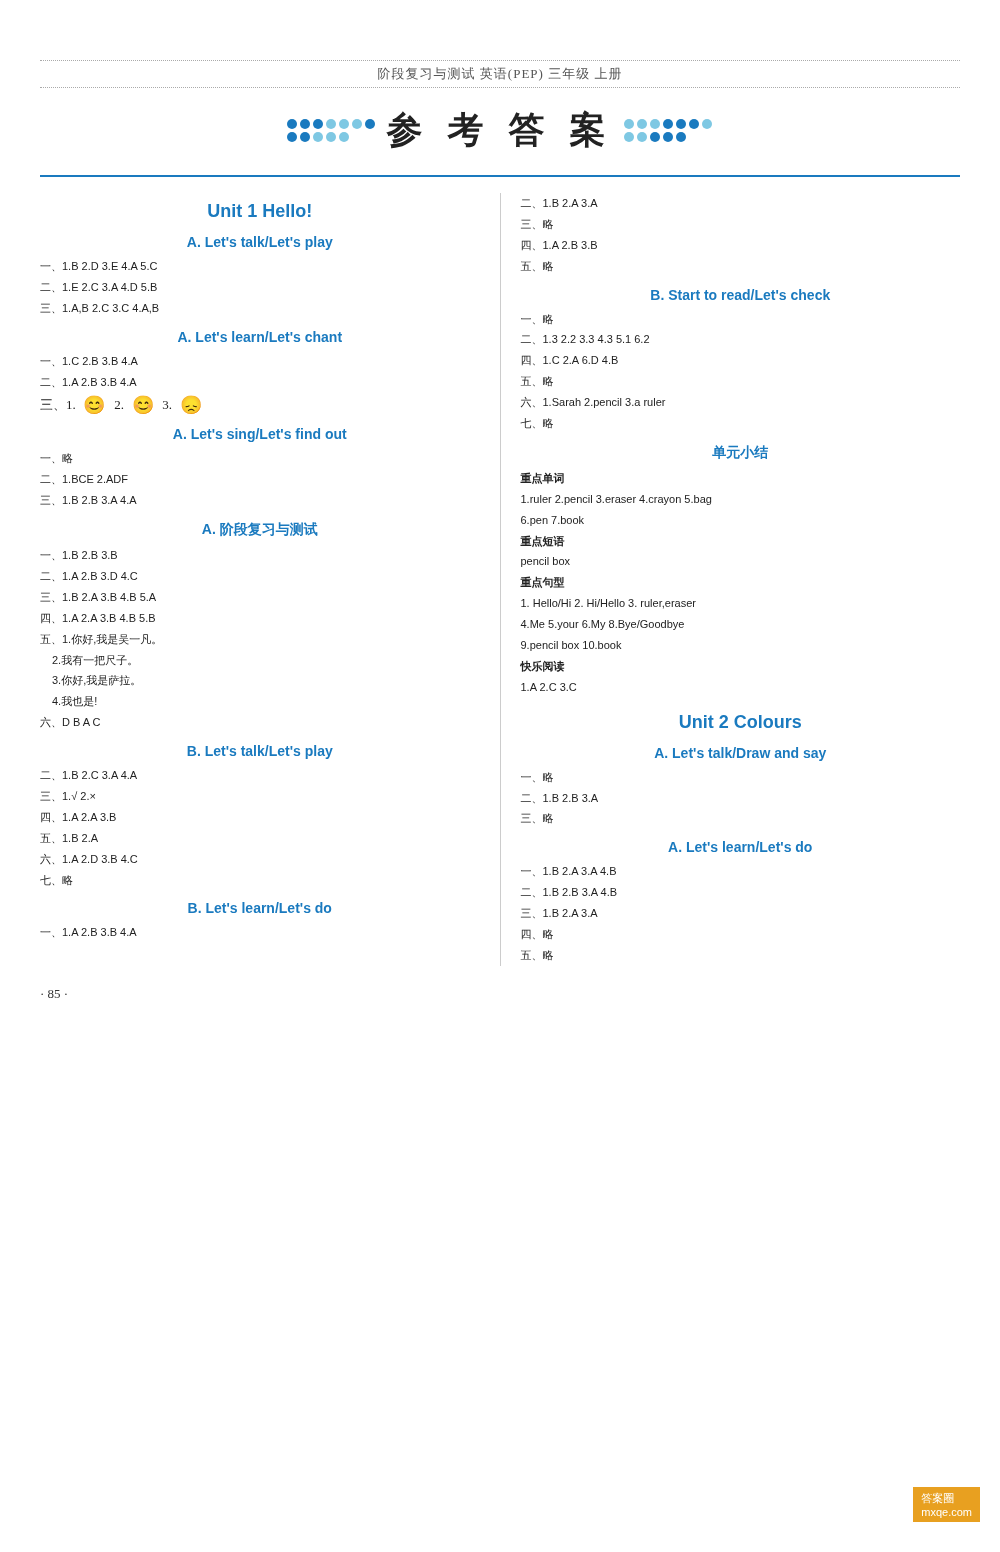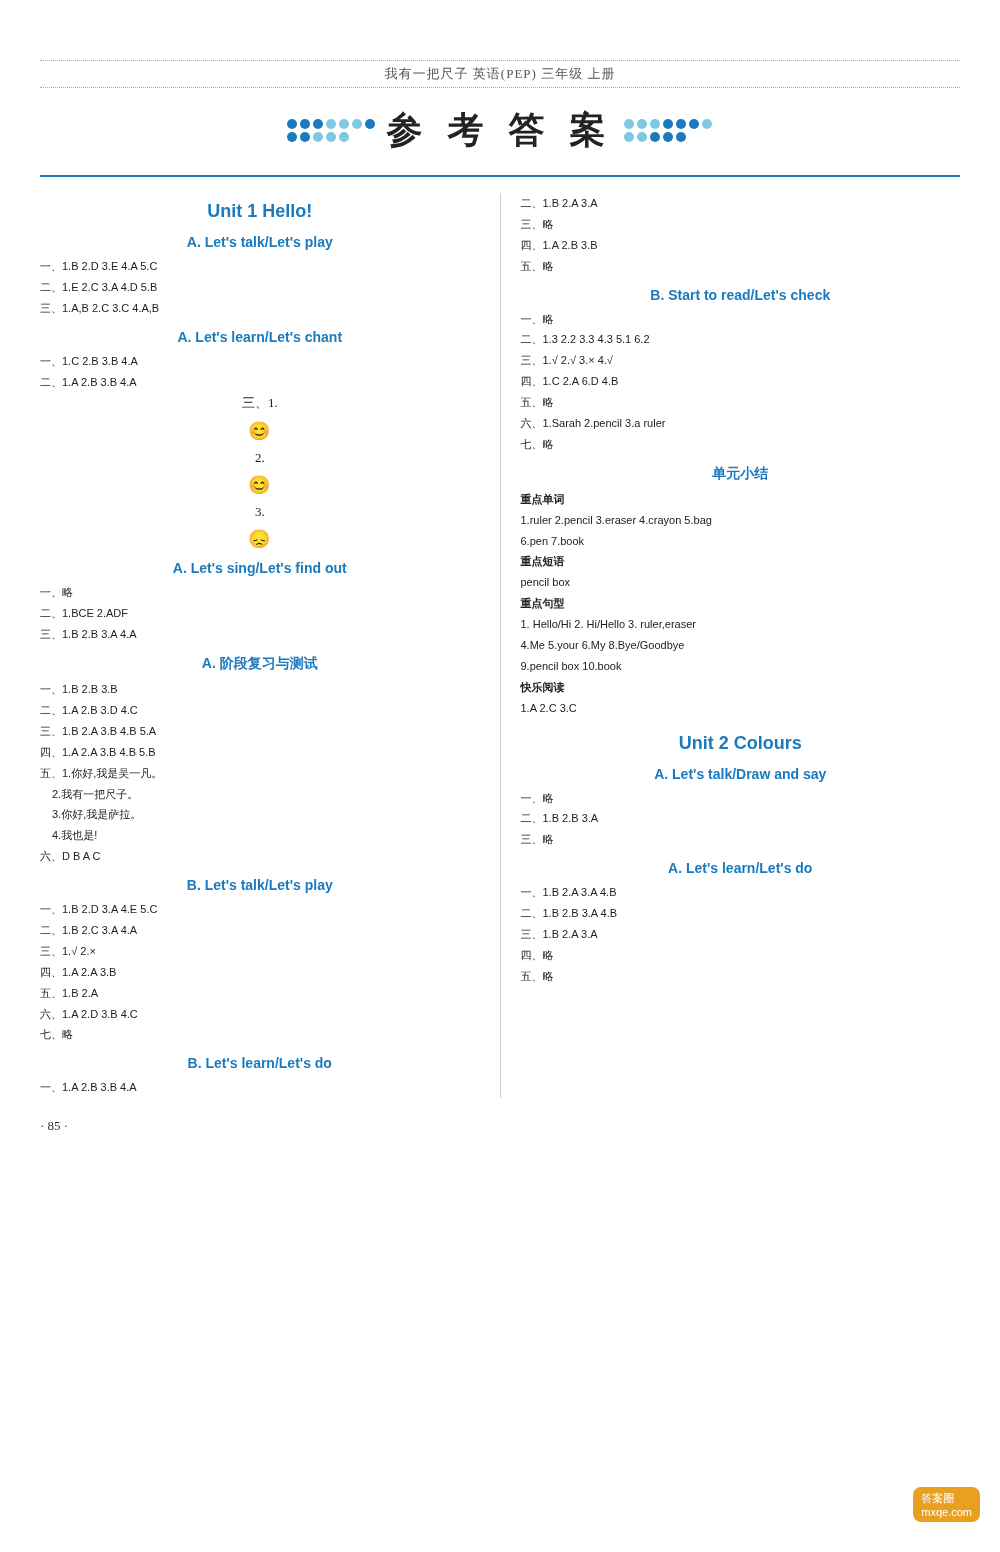--- a/index.html
+++ b/index.html
@@ -96,51 +96,50 @@
       font-size: 11px;
       line-height: 1.9;
       font-family: Arial, 'SimSun', sans-serif;
     }
     .emoji-row {
       display: flex;
       align-items: center;
       gap: 8px;
       margin: 2px 0;
       font-size: 13px;
-      flex-direction: column;
     }
     .emoji {
       font-size: 18px;
     }
     .page-number {
       text-align: left;
       font-size: 13px;
       margin-top: 20px;
       color: #333;
     }
     .watermark {
       position: absolute;
       bottom: 30px;
       right: 20px;
       background: #e8a020;
       color: white;
       font-size: 11px;
       padding: 4px 8px;
-      border-radius: 8px;
+      border-radius: 0;
       font-family: Arial, sans-serif;
     }
     .indent { padding-left: 12px; }
   </style>
 </head>
 <body>
 
 <div class="page-container">
 
   <div class="top-header">
-    <span>我有一把尺子  英语(PEP)  三年级  上册</span>
+    <span>阶段复习与测试  英语(PEP)  三年级  上册</span>
   </div>
 
   <div class="title-section">
     <div class="title-dots-left">
       <span class="dot-blue"></span>
       <span class="dot-blue"></span>
       <span class="dot-blue"></span>
       <span class="dot-light"></span>
       <span class="dot-light"></span>
       <span class="dot-light"></span>
@@ -203,21 +202,20 @@
       <div class="answer-line">二、1.A  2.B  3.D  4.C</div>
       <div class="answer-line">三、1.B  2.A  3.B  4.B  5.A</div>
       <div class="answer-line">四、1.A  2.A  3.B  4.B  5.B</div>
       <div class="answer-line">五、1.你好,我是吴一凡。</div>
       <div class="answer-line indent">2.我有一把尺子。</div>
       <div class="answer-line indent">3.你好,我是萨拉。</div>
       <div class="answer-line indent">4.我也是!</div>
       <div class="answer-line">六、D  B  A  C</div>
 
       <div class="section-title">B. Let's talk/Let's play</div>
-      <div class="answer-line">一、1.B  2.D  3.A  4.E  5.C</div>
       <div class="answer-line">二、1.B  2.C  3.A  4.A</div>
       <div class="answer-line">三、1.√  2.×</div>
       <div class="answer-line">四、1.A  2.A  3.B</div>
       <div class="answer-line">五、1.B  2.A</div>
       <div class="answer-line">六、1.A  2.D  3.B  4.C</div>
       <div class="answer-line">七、略</div>
 
       <div class="section-title">B. Let's learn/Let's do</div>
       <div class="answer-line">一、1.A  2.B  3.B  4.A</div>
 
@@ -226,21 +224,20 @@
     <div class="col-right">
 
       <div class="answer-line">二、1.B  2.A  3.A</div>
       <div class="answer-line">三、略</div>
       <div class="answer-line">四、1.A  2.B  3.B</div>
       <div class="answer-line">五、略</div>
 
       <div class="section-title">B. Start to read/Let's check</div>
       <div class="answer-line">一、略</div>
       <div class="answer-line">二、1.3  2.2  3.3  4.3  5.1  6.2</div>
-      <div class="answer-line">三、1.√  2.√  3.×  4.√</div>
       <div class="answer-line">四、1.C  2.A  6.D  4.B</div>
       <div class="answer-line">五、略</div>
       <div class="answer-line">六、1.Sarah  2.pencil  3.a ruler</div>
       <div class="answer-line">七、略</div>
 
       <div class="section-title" style="color:#1a7abf;">单元小结</div>
 
       <div class="answer-line"><strong>重点单词</strong></div>
       <div class="answer-line">1.ruler  2.pencil  3.eraser  4.crayon  5.bag</div>
       <div class="answer-line">6.pen  7.book</div>

